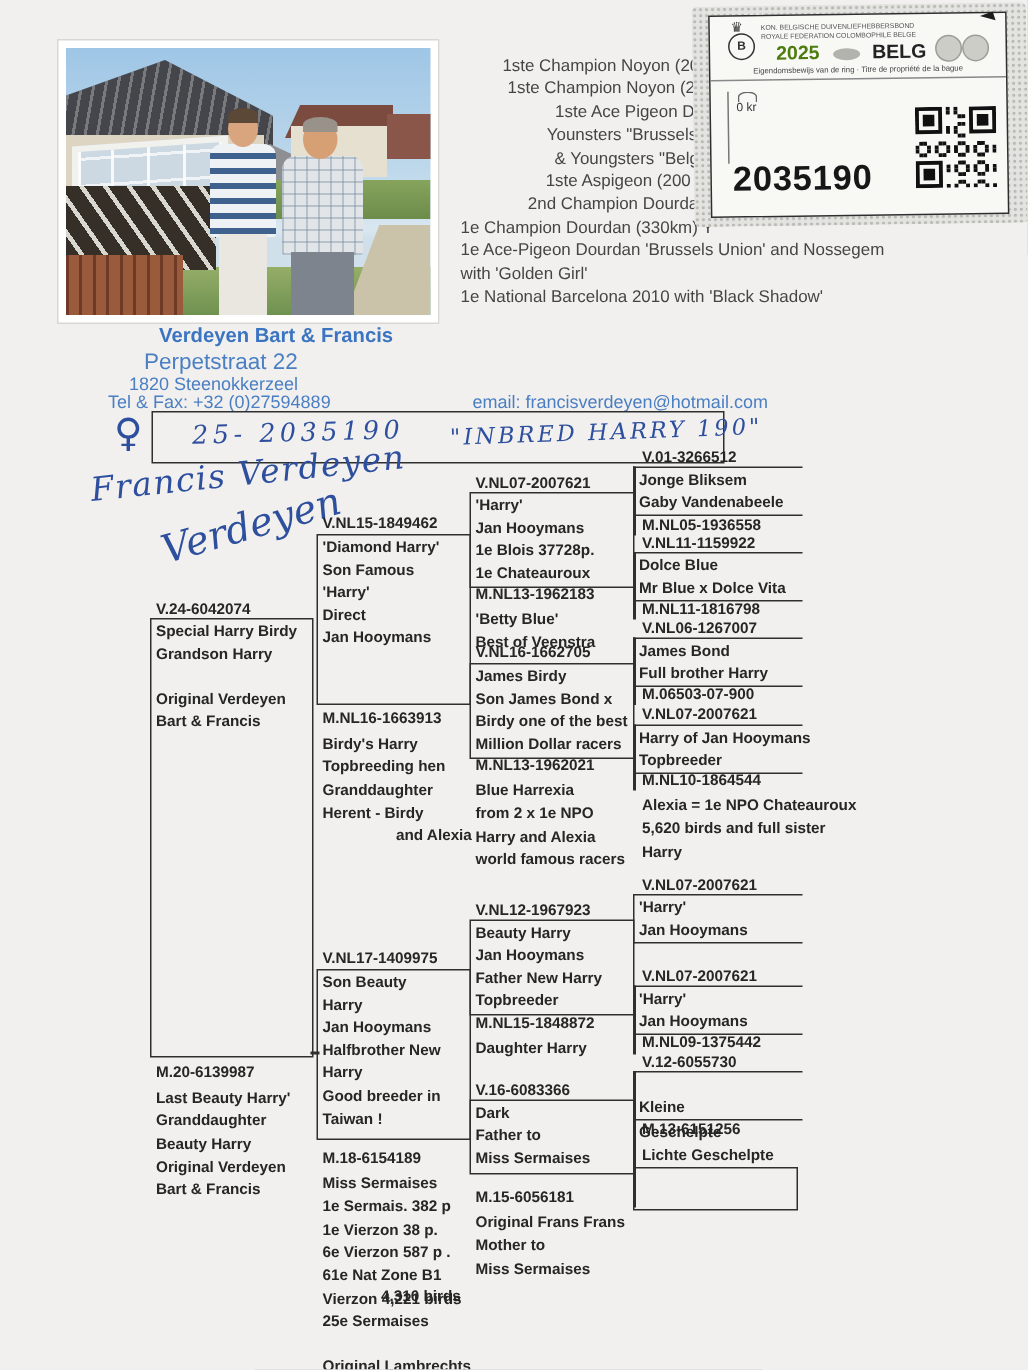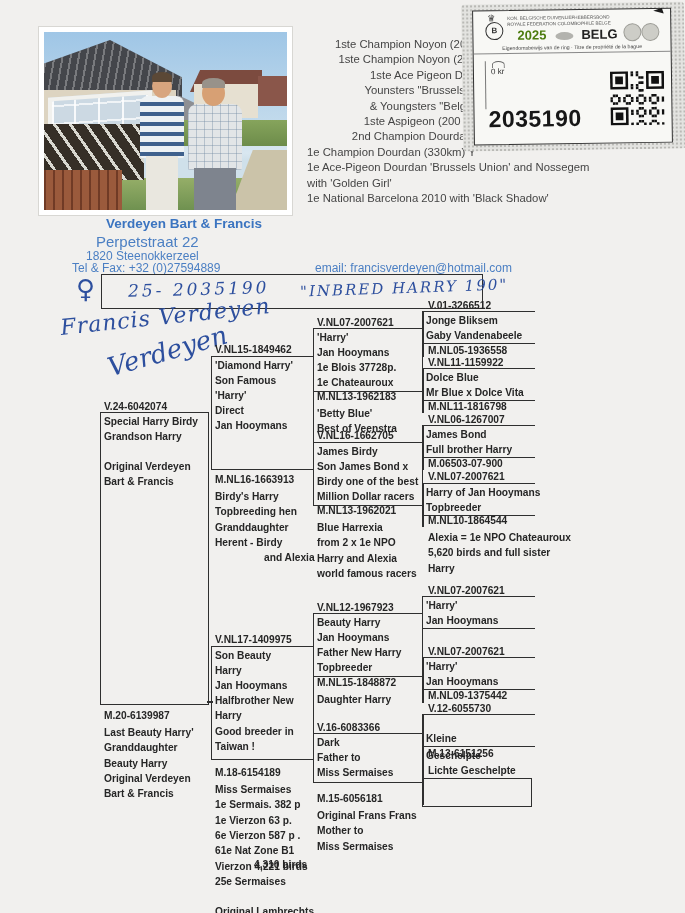--- a/index.html
+++ b/index.html
@@ -302,21 +302,21 @@
       <div class="ped-line" style="position: absolute; left: 215px; top: 648px;">Son Beauty</div>
       <div class="ped-line" style="position: absolute; left: 215px; top: 663.1px;">Harry</div>
       <div class="ped-line" style="position: absolute; left: 215px; top: 678.2px;">Jan Hooymans</div>
       <div class="ped-line" style="position: absolute; left: 215px; top: 693.3px;">Halfbrother New</div>
       <div class="ped-line" style="position: absolute; left: 215px; top: 708.4px;">Harry</div>
       <div class="ped-line" style="position: absolute; left: 215px; top: 723.5px;">Good breeder in</div>
       <div class="ped-line" style="position: absolute; left: 215px; top: 738.6px;">Taiwan !</div>
       <div class="ped-ring" style="left: 215px; top: 767px;">M.18-6154189</div>
       <div class="ped-line" style="position: absolute; left: 215px; top: 782px;">Miss Sermaises</div>
       <div class="ped-line" style="position: absolute; left: 215px; top: 797.3px;">1e Sermais. 382 p</div>
-      <div class="ped-line" style="position: absolute; left: 215px; top: 812.6px;">1e Vierzon 63 p.</div>
+      <div class="ped-line" style="position: absolute; left: 215px; top: 812.6px;">1e Vierzon 38 p.</div>
       <div class="ped-line" style="position: absolute; left: 215px; top: 827.9px;">6e Vierzon 587 p .</div>
       <div class="ped-line" style="position: absolute; left: 215px; top: 843.2px;">61e Nat Zone B1</div>
       <div class="ped-line" style="position: absolute; left: 215px; top: 858.5px;">Vierzon 4,221 birds</div>
       <div class="ped-line" style="position: absolute; left: 215px; top: 873.8px;">25e Sermaises</div>
       <div class="ped-line" style="position: absolute; left: 215px; top: 857px; margin-left: 39px;">4,310 birds</div>
       <div class="ped-line" style="position: absolute; left: 215px; top: 904.4px;">Original Lambrechts</div>
       <div class="ped-ring" style="left: 317px; top: 317px;">V.NL07-2007621</div>
       <div class="ped-box" style="left: 313px; top: 328px; width: 108px; height: 62px;"></div>
       <div class="ped-line" style="position: absolute; left: 317px; top: 330px;">'Harry'</div>
       <div class="ped-line" style="position: absolute; left: 317px; top: 345.1px;">Jan Hooymans</div>

